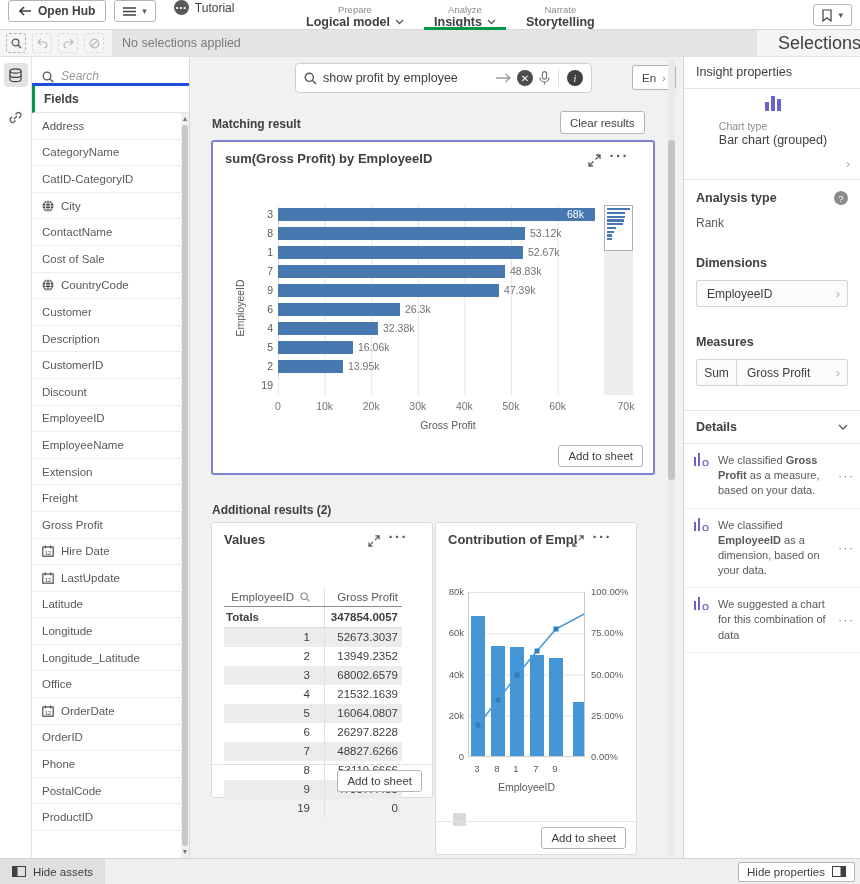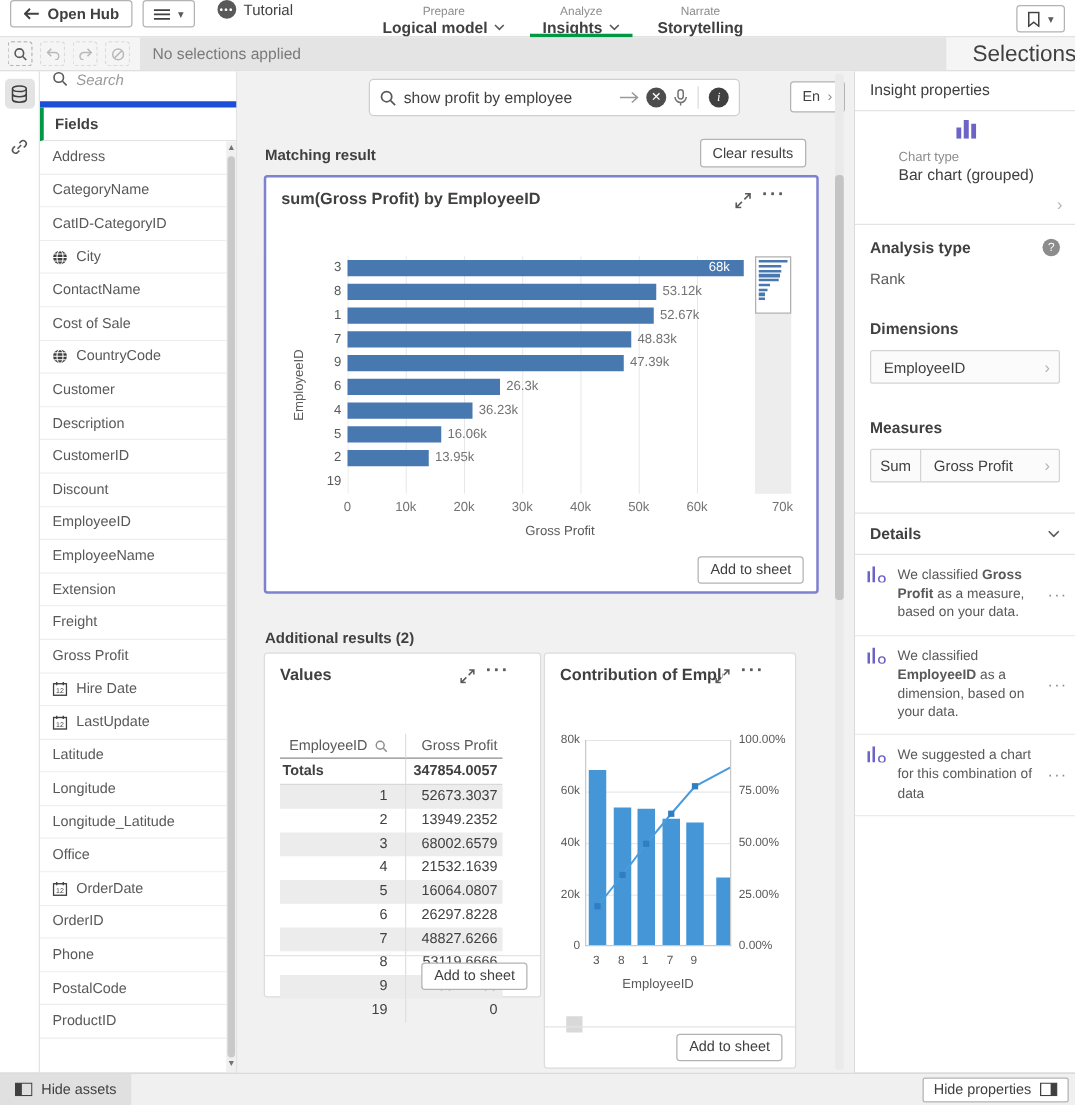--- a/index.html
+++ b/index.html
@@ -30,21 +30,21 @@
   .sel-msg { position:absolute; left:112px; right:103px; top:0; bottom:0; background:#e4e4e4; display:flex; align-items:center; padding-left:10px; color:#7a7a7a; font-size:12.5px; }
   .selections { position:absolute; right:0; top:0; bottom:0; width:100px; display:flex; align-items:center; gap:8px; padding-left:10px; cursor:pointer; font-size:18px; color:#404040; }
 
   
   .content { flex:1 1 auto; display:flex; min-height:0; }
   .iconstrip { width:32px; background:#fff; border-right:1px solid #e3e3e3; display:flex; flex-direction:column; align-items:center; padding-top:6px; gap:18px; flex:0 0 auto; }
   .strip-ic { width:24px; height:24px; border-radius:4px; display:flex; align-items:center; justify-content:center; cursor:pointer; }
   .strip-ic.active { background:#e3e3e3; }
 
   .sidebar { width:158px; background:#fff; border-right:1px solid #d9d9d9; display:flex; flex-direction:column; flex:0 0 auto; }
-  .sb-search { height:29px; border-bottom:5px solid #1d4ed8; display:flex; align-items:flex-start; gap:7px; padding:0 10px; flex:0 0 auto; }
+  .sb-search { height:29px; border-bottom:3px solid #1d4ed8; display:flex; align-items:flex-end; gap:7px; padding:0 10px; flex:0 0 auto; }
   .sb-search input { border:none; outline:none; width:100px; font-size:12px; font-family:inherit; color:#404040; background:transparent; }
   .sb-search input::placeholder { color:#9a9a9a; font-style:italic; }
   .sb-tab { height:27px; border-bottom:1px solid #e3e3e3; border-left:3px solid #009845; display:flex; align-items:center; padding-left:9px; font-weight:700; font-size:12px; flex:0 0 auto; }
   .fields { flex:1 1 auto; position:relative; overflow:hidden; }
   .field-row { height:26.6px; border-bottom:1px solid #ededed; display:flex; align-items:center; gap:7px; padding-left:10px; font-size:11.5px; color:#595959; cursor:pointer; background:#fff; }
   .sb-scroll { position:absolute; top:0; right:0; bottom:0; width:8px; background:#f0f0f0; }
   .sb-thumb { position:absolute; top:12px; bottom:12px; left:1px; width:6px; background:#c9c9c9; border-radius:3px; cursor:pointer; }
   .sb-arrow { position:absolute; left:0; width:8px; height:10px; font-size:7px; color:#737373; text-align:center; line-height:10px; }
 
   .main { flex:1 1 auto; background:#f1f1f1; position:relative; overflow:hidden; }
@@ -438,21 +438,21 @@
             <div class="hb-row">
               <div class="hb-bar" style="width: 221px; background: rgb(72, 120, 176);"></div>
               <span class="hb-val" style="left: 226px;">47.39k</span>
             </div>
             <div class="hb-row">
               <div class="hb-bar" style="width: 122px; background: rgb(72, 120, 176);"></div>
               <span class="hb-val" style="left: 127px;">26.3k</span>
             </div>
             <div class="hb-row">
               <div class="hb-bar" style="width: 100px; background: rgb(72, 120, 176);"></div>
-              <span class="hb-val" style="left: 105px;">36.23k</span>
+              <span class="hb-val" style="left: 105px;">32.38k</span>
             </div>
             <div class="hb-row">
               <div class="hb-bar" style="width: 75px; background: rgb(72, 120, 176);"></div>
               <span class="hb-val" style="left: 80px;">16.06k</span>
             </div>
             <div class="hb-row">
               <div class="hb-bar" style="width: 65px; background: rgb(72, 120, 176);"></div>
               <span class="hb-val" style="left: 70px;">13.95k</span>
             </div>
             <div class="hb-row">

